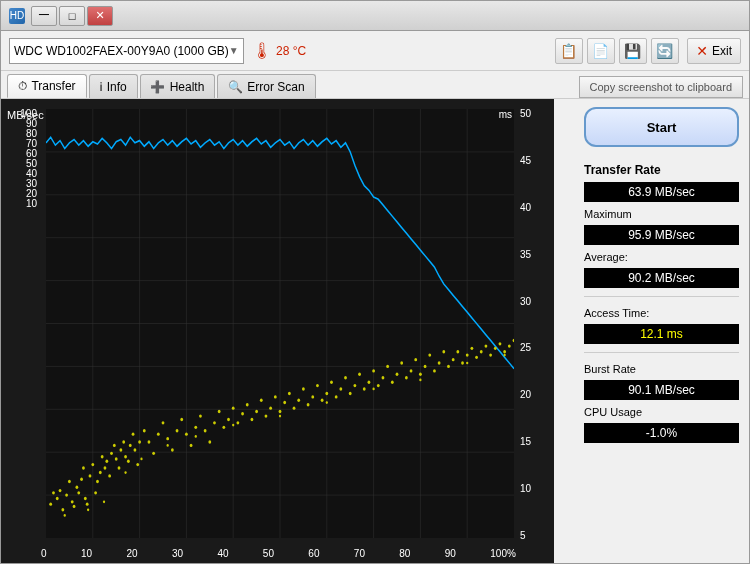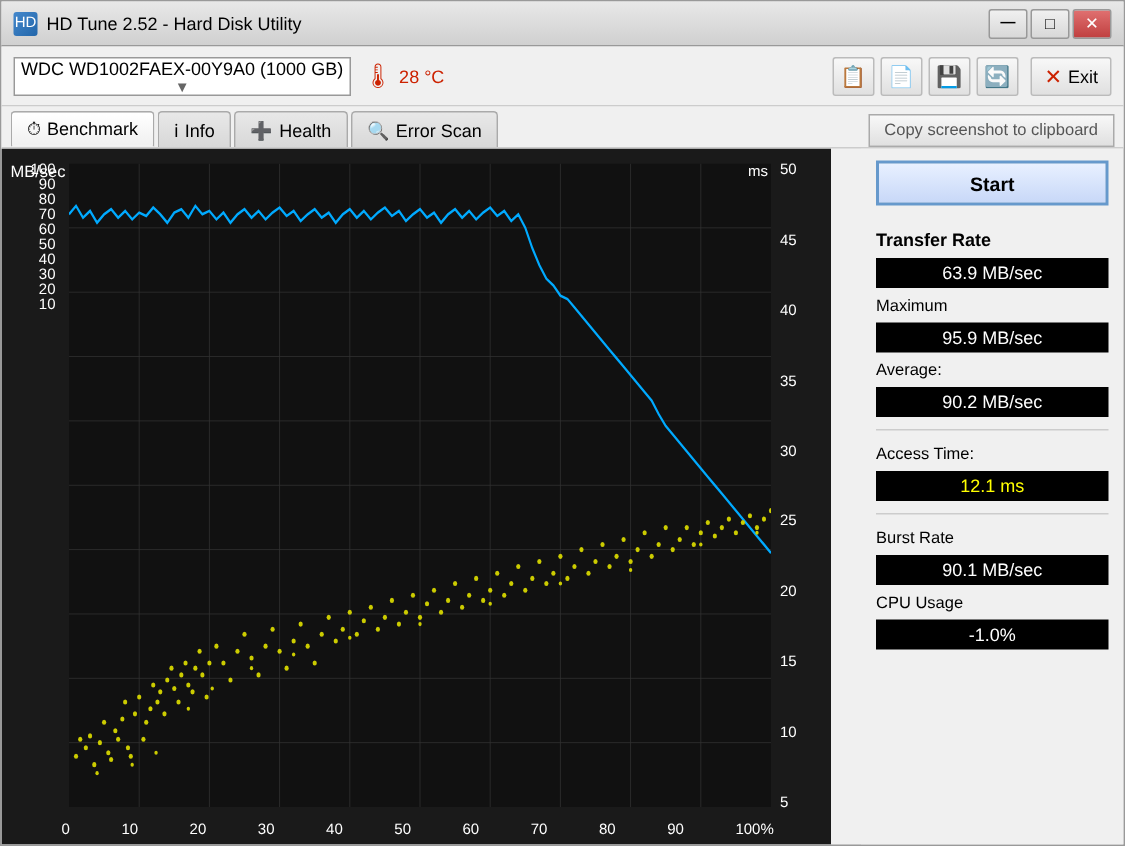--- a/index.html
+++ b/index.html
@@ -81,23 +81,22 @@
     }
     .drive-select {
       height: 26px;
       min-width: 220px;
       border: 1px solid #999;
       background: white;
       padding: 0 4px;
       font-size: 12px;
       display: flex;
       align-items: center;
-      justify-content: space-between;
+      justify-content: flex-end;
       cursor: pointer;
-      flex-direction: column;
     }
     .drive-select-arrow {
       font-size: 10px;
       color: #666;
     }
     .temp-area {
       display: flex;
       align-items: center;
       gap: 4px;
       color: #cc2200;
@@ -216,24 +215,24 @@
       width: 175px;
       background: #f0f0f0;
       padding: 8px 10px;
       display: flex;
       flex-direction: column;
       gap: 4px;
       flex-shrink: 0;
     }
     .start-btn {
       width: 100%;
-      height: 30px;
+      height: 40px;
       background: linear-gradient(to bottom, #e8f0ff, #c8d8f8);
       border: 2px solid #6699cc;
-      border-radius: 0;
+      border-radius: 12px;
       cursor: pointer;
       font-size: 13px;
       font-weight: bold;
       color: #000;
       margin-bottom: 8px;
     }
     .stat-group-label {
       color: #000;
       font-size: 12px;
       font-weight: bold;
@@ -303,21 +302,20 @@
   </style>
 </head>
 <body>
 
 <div class="window">
 
   <div class="titlebar">
     <div class="titlebar-icon">
       <span style="font-size:10px;font-weight:normal;">HD</span>
     </div>
-    <span class="titlebar-title">HD Tune 2.52 - Hard Disk Utility</span>
     <div class="titlebar-buttons">
       <div class="titlebar-btn minimize">
         <span style="margin-bottom:4px;">─</span>
       </div>
       <div class="titlebar-btn">□</div>
       <div class="titlebar-btn close">✕</div>
     </div>
   </div>
 
   <div class="toolbar">
@@ -338,21 +336,21 @@
     </div>
     <div class="exit-btn">
       <span style="color:#cc2200;font-size:14px;">✕</span>
       <span>Exit</span>
     </div>
   </div>
 
   <div class="tabs">
     <div class="tab active">
       <span class="tab-icon">⏱</span>
-      <span>Benchmark</span>
+      <span>Transfer</span>
     </div>
     <div class="tab">
       <span class="tab-icon">ℹ</span>
       <span>Info</span>
     </div>
     <div class="tab">
       <span class="tab-icon" style="color:#cc2200;">➕</span>
       <span>Health</span>
     </div>
     <div class="tab">

